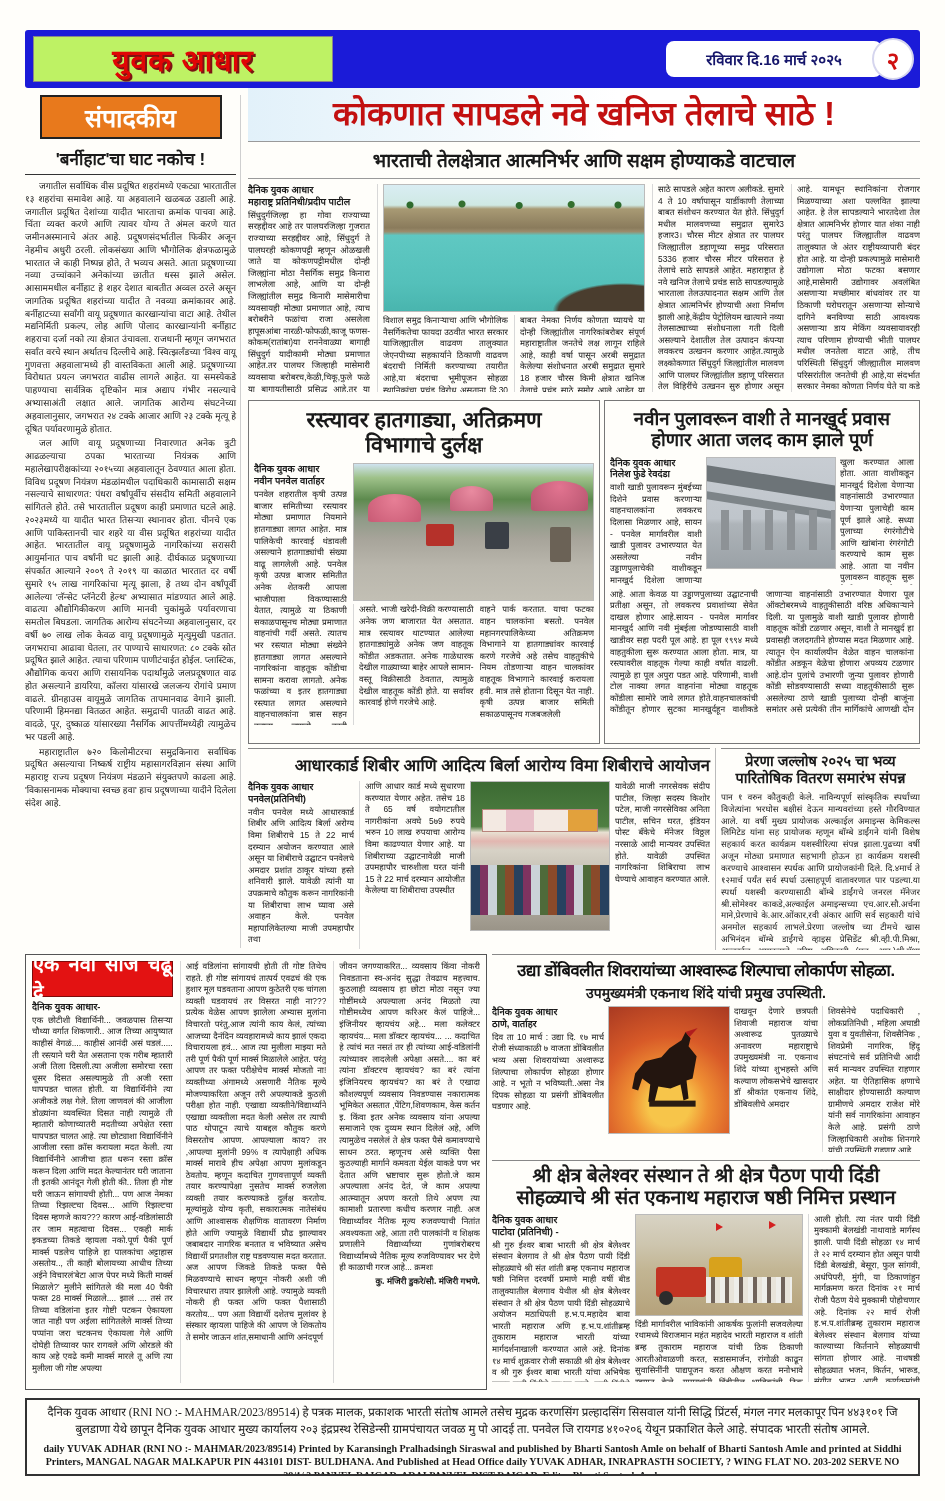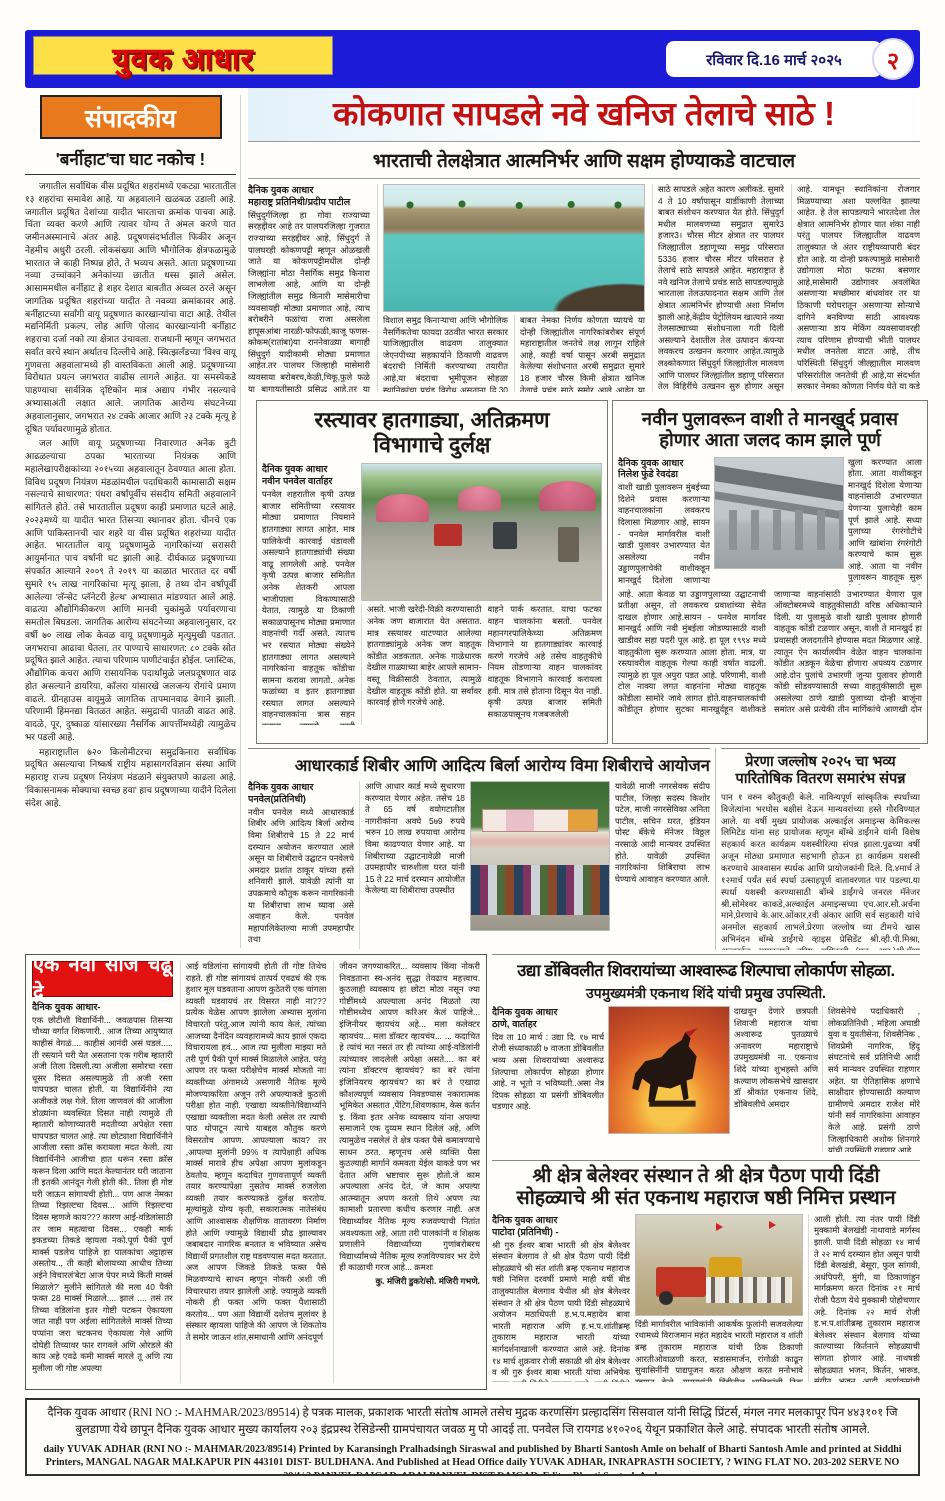--- a/index.html
+++ b/index.html
@@ -2,22 +2,22 @@
 <html><head>
 <meta charset="utf-8">
 <style>
   html,body{margin:0;padding:0;background:#e8e8e8;}
   *{box-sizing:border-box;}
   #page{position:relative;width:945px;height:1501px;margin:0 auto;background:#fffefa;
         font-family:"Liberation Sans",sans-serif;color:#1a1a1a;overflow:hidden;}
   
   #masthead{position:absolute;left:25px;top:30px;width:895px;height:58px;background:#1b1bd8;
             border-radius:3px;}
-  #logo-box{position:absolute;left:8px;top:6px;width:300px;height:39px;background:#fde047;
-            display:flex;align-items:flex-start;justify-content:center;border:1px solid #888;}
+  #logo-box{position:absolute;left:8px;top:6px;width:300px;height:46px;background:#bef264;
+            display:flex;align-items:center;justify-content:center;border:1px solid #888;}
   #logo-box .logo-text{font-size:30px;font-weight:bold;color:#e00505;
             text-shadow:2px 2px 0 #7a1414;letter-spacing:1px;}
   #date-box{position:absolute;right:38px;top:11px;width:216px;height:36px;background:#ffffff;
             border-radius:8px;display:flex;align-items:center;justify-content:center;}
   #date-box .date-text{font-size:15px;font-weight:bold;color:#16166b;}
   #page-circle{position:absolute;right:6px;top:8px;width:42px;height:42px;border-radius:50%;
             background:#ffffff;border:2px solid #d5d5ee;display:flex;align-items:center;
             justify-content:center;font-size:24px;font-weight:bold;color:#cf1111;}
   
   #editorial{position:absolute;left:25px;top:95px;width:216px;height:853px;overflow:hidden;
@@ -88,21 +88,21 @@
      background:#c23423;border-radius:3px;}
   #procession-photo .wheel{position:absolute;left:14%;bottom:10%;width:14px;height:14px;
      border-radius:50%;background:#2c2c2c;}
   #procession-photo .canopy{position:absolute;left:44%;bottom:36%;width:20%;height:22%;
      background:#d8a21c;border-radius:4px 4px 0 0;}
   #procession-photo .crowd{position:absolute;left:42%;bottom:12%;width:52%;height:26%;
      background:repeating-linear-gradient(90deg,#eeeeea 0 5px,#70635a 5px 9px,#e8e4da 9px 14px);}
   .flag{position:absolute;width:0;height:0;border-left:7px solid #d42020;
      border-top:4px solid transparent;border-bottom:4px solid transparent;}
   
-  #boxed-row{position:absolute;left:248px;top:400px;width:672px;height:344px;display:flex;gap:4px;margin-left:8px;}
+  #boxed-row{position:absolute;left:248px;top:400px;width:672px;height:344px;display:flex;gap:4px;}
   .art-box{border:1px solid #777;padding:5px;overflow:hidden;background:#fffefa;}
   #handcarts-box{flex:0 0 352px;}
   #bridge-box{flex:1;}
   .box-headline{font-weight:bold;text-align:center;line-height:1.15;}
   #handcarts-headline{font-size:21.5px;margin:2px 0 6px 0;}
   #bridge-headline{font-size:18.5px;margin:2px 0 6px 0;}
   #handcarts-body{display:flex;gap:6px;height:262px;overflow:hidden;}
   #handcarts-c1{flex:0 0 93px;}
   #handcarts-right{flex:1;display:flex;flex-direction:column;}
   #handcarts-right .sub{display:flex;gap:6px;flex:1;overflow:hidden;margin-top:3px;}

